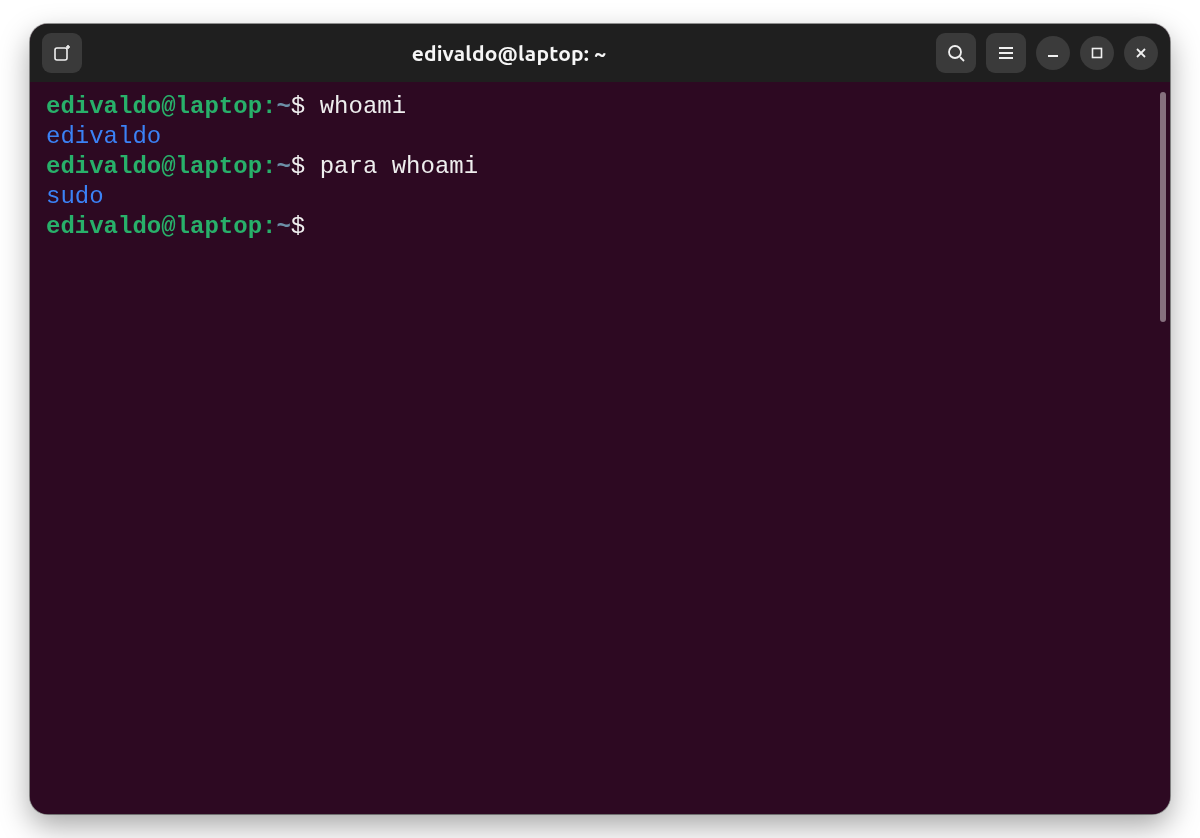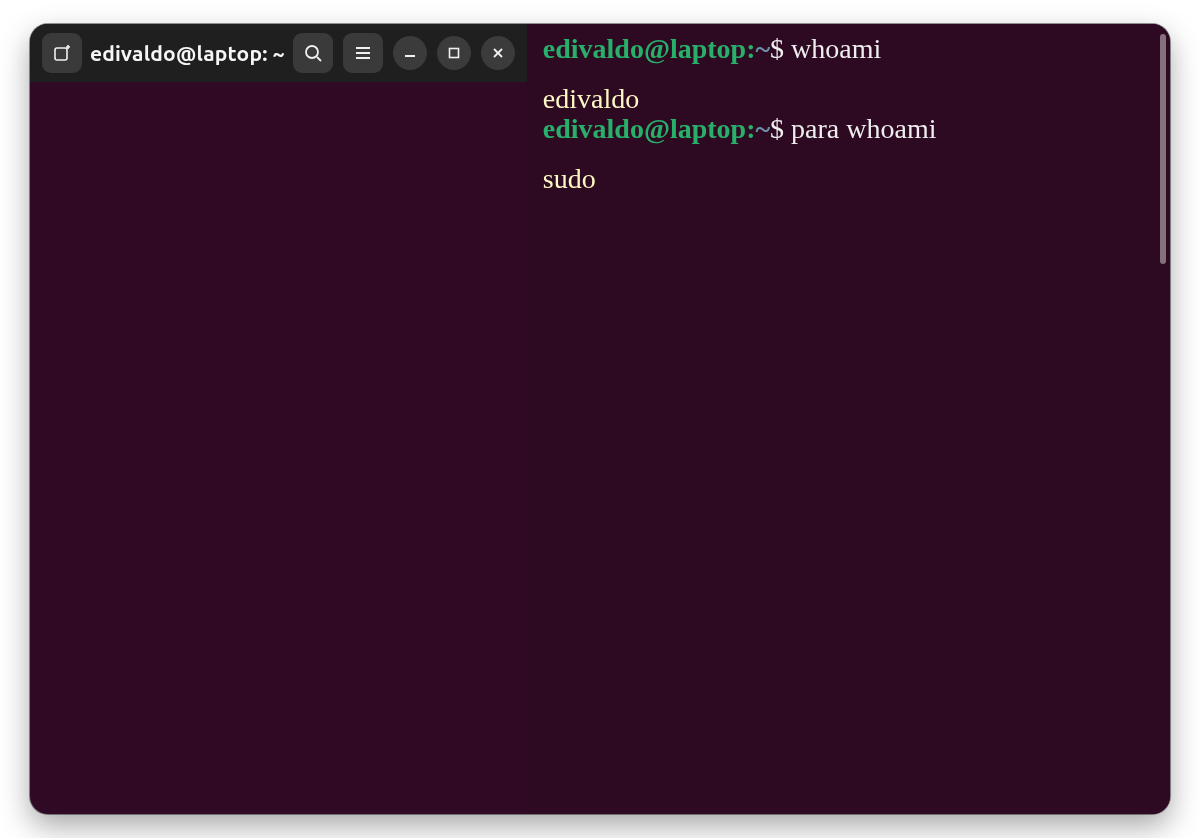--- a/index.html
+++ b/index.html
@@ -15,21 +15,21 @@
     justify-content: center;
   }
   .window {
     width: 1140px;
     height: 790px;
     background: #300a24;
     border-radius: 18px;
     overflow: hidden;
     box-shadow: 0 12px 30px rgba(0,0,0,0.35), 0 0 0 1px rgba(0,0,0,0.4);
     display: flex;
-    flex-direction: row;
+    flex-direction: column;
   }
   .titlebar {
     height: 58px;
     background: #1f1f1f;
     display: flex;
     align-items: center;
     padding: 0 12px;
     gap: 8px;
   }
   .titlebar .left, .titlebar .right {
@@ -66,41 +66,41 @@
     justify-content: center;
     color: #f0f0f0;
     cursor: pointer;
   }
   .cbtn svg, .hbtn svg { display:block; }
   .terminal-body {
     flex: 1;
     background: #2d0922;
     padding: 10px 16px 12px 16px;
     position: relative;
-    font-family: Liberation Serif, serif;
-    font-size: 28px;
+    font-family: Liberation Mono, monospace;
+    font-size: 24px;
     line-height: 30px;
     color: #eeeeee;
     overflow: hidden;
   }
   .terminal-body .scrollbar {
     position: absolute;
     top: 10px;
     right: 4px;
     width: 6px;
     height: 230px;
     background: #86707e;
     border-radius: 3px;
   }
   .line { white-space: pre; }
   .prompt-user { color: #28b06a; font-weight: bold; }
   .prompt-path { color: #6d8fa8; font-weight: bold; }
   .prompt-dollar { color: #eeeeee; }
   .cmd { color: #eeeeee; }
-  .out { color: #fef9c3; margin-top: 20px; }
+  .out { color: #3b82f6; }
 </style>
 </head>
 <body>
 
 <div class="window">
   <div class="titlebar">
     <div class="left">
       <div class="hbtn">
         <svg width="20" height="20" viewBox="0 0 20 20" fill="none" stroke="#f0f0f0" stroke-width="1.6">
           <rect x="3" y="5" width="12" height="12" rx="2"></rect>
@@ -141,16 +141,17 @@
         </svg>
       </div>
     </div>
   </div>
 
   <div class="terminal-body">
     <div class="line"><span class="prompt-user">edivaldo@laptop</span><span class="prompt-user">:</span><span class="prompt-path">~</span><span class="prompt-dollar">$</span><span class="cmd"> </span><span class="cmd">whoami</span></div>
     <div class="line out">edivaldo</div>
     <div class="line"><span class="prompt-user">edivaldo@laptop</span><span class="prompt-user">:</span><span class="prompt-path">~</span><span class="prompt-dollar">$</span><span class="cmd"> </span><span class="cmd">para whoami</span></div>
     <div class="line out">sudo</div>
+    <div class="line"><span class="prompt-user">edivaldo@laptop</span><span class="prompt-user">:</span><span class="prompt-path">~</span><span class="prompt-dollar">$</span></div>
 
     <div class="scrollbar"></div>
   </div>
 </div>
 
 </body></html>

